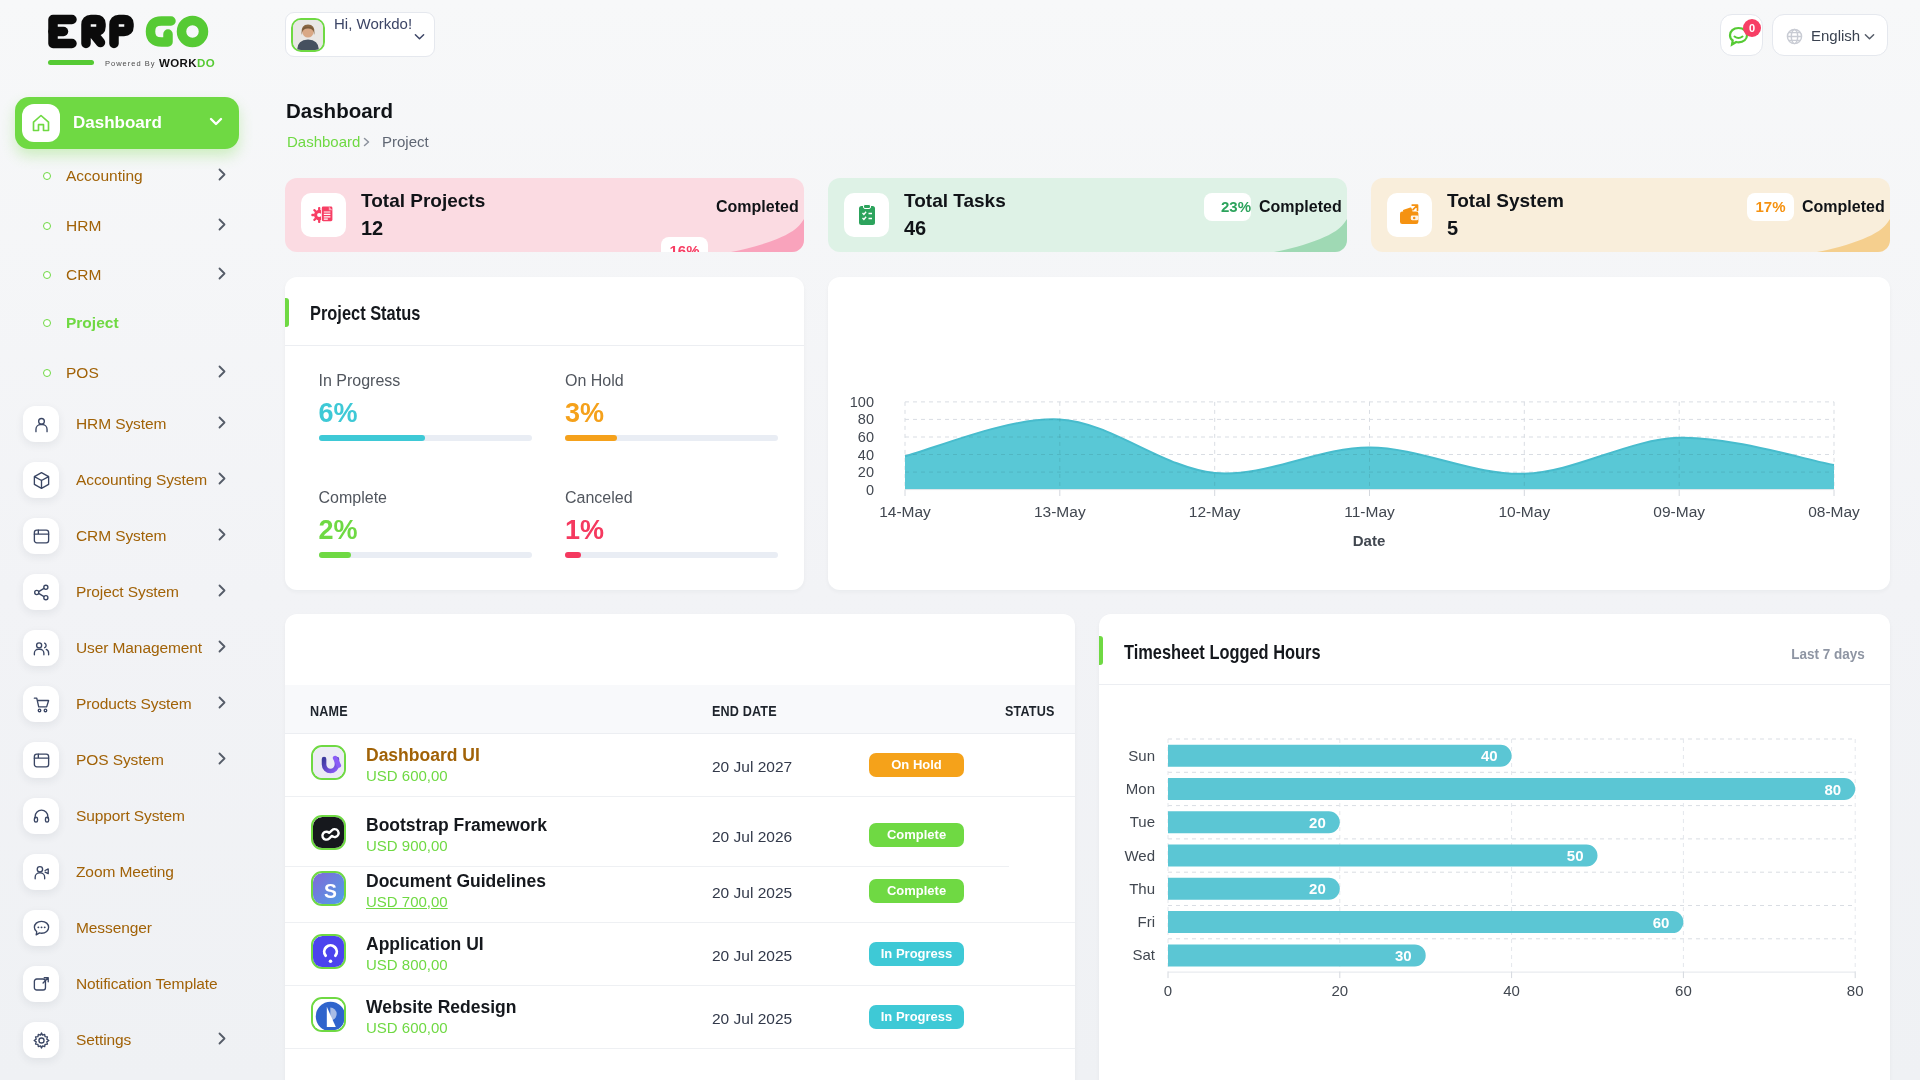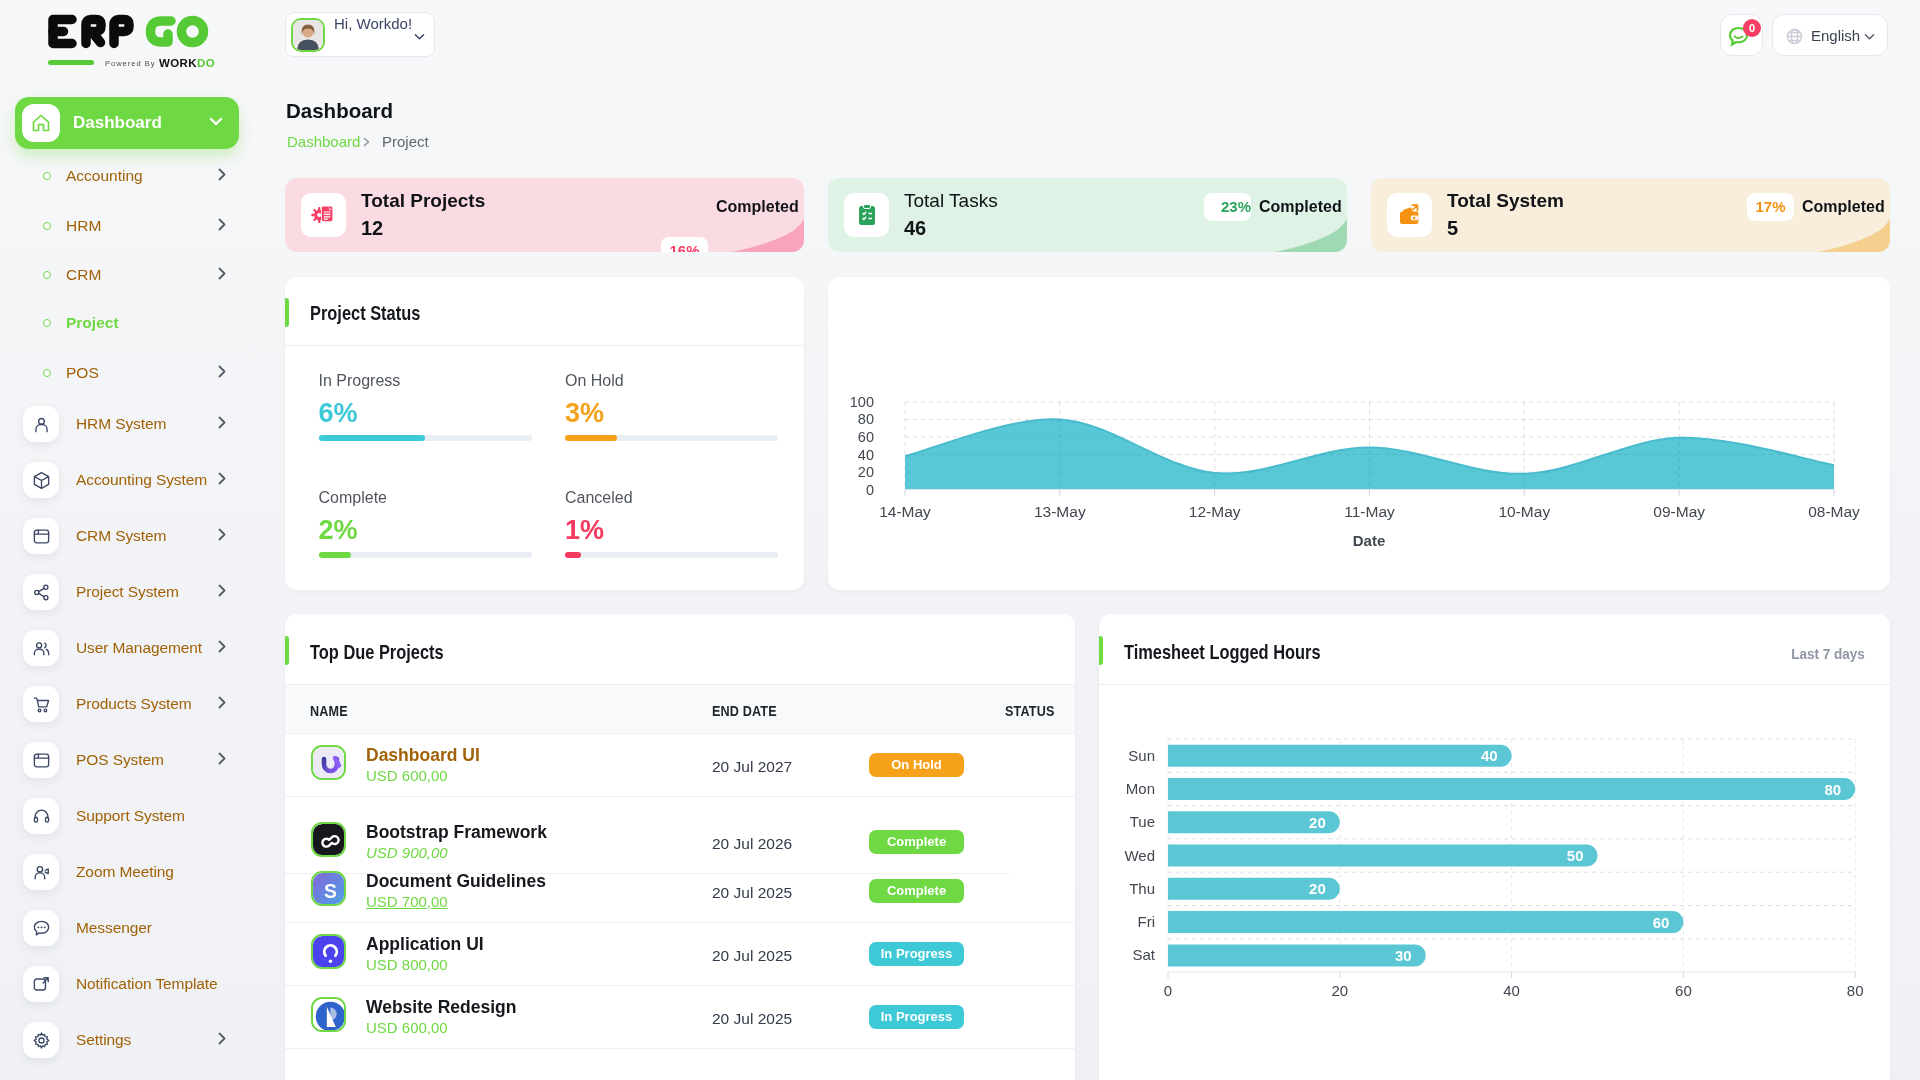--- a/index.html
+++ b/index.html
@@ -317,21 +317,21 @@
           <rect x="5" y="4" width="16" height="19" rx="2.5" fill="#2ca35c"></rect>
           <rect x="9.5" y="2.5" width="7" height="4" rx="1.5" fill="#2ca35c" stroke="#fff" stroke-width="1"></rect>
           <g stroke="#fff" stroke-width="1.4" fill="none">
             <path d="M8.5 11 l1.4 1.4 2.2-2.6"></path>
             <path d="M8.5 16 l1.4 1.4 2.2-2.6"></path>
             <line x1="14.5" y1="11.5" x2="18" y2="11.5"></line>
             <line x1="14.5" y1="16.5" x2="18" y2="16.5"></line>
           </g>
         </svg>
       </div>
-<div class="abs" style="left:76px;top:12px;font-size:19px;font-weight:normal;color:#101317;">Total Tasks</div>
+<div class="abs" style="left:76px;top:12px;font-size:19px;font-weight:bold;color:#101317;">Total Tasks</div>
 <div class="abs" style="left:76px;top:39px;font-size:20px;font-weight:bold;color:#101317;">46</div>
 <div class="pctbox" style="left:376px;top:15px;color:#2ca35c;text-align:right;">23%</div>
 <div class="abs" style="left:431px;top:20px;font-size:16px;font-weight:bold;color:#101317;">Completed</div>
 </div>
     <div class="abs" style="left:1371px;top:178px;width:519px;height:74px;background:#f9eedb;border-radius:12px;overflow:hidden;">
 <svg style="position:absolute;right:0;bottom:0;" width="75" height="36" viewBox="0 0 75 36">
         <path d="M75,3 C69,13 60,18 48,23 C34,28.7 16,33.5 2,36 L75,36 Z" fill="#f5cf8e"></path>
       </svg>
 <div class="abs" style="left:16px;top:15px;width:45px;height:44px;background:#fff;border-radius:10px;display:flex;align-items:center;justify-content:center;">
         <svg width="26" height="26" viewBox="0 0 26 26">
@@ -445,24 +445,20 @@
         <text x="541.5" y="240">11-May</text>
         <text x="696.3" y="240">10-May</text>
         <text x="851.2" y="240">09-May</text>
         <text x="1006" y="240">08-May</text>
     </g>
     <text x="541" y="269" font-size="15" font-weight="bold" fill="#414750" text-anchor="middle">Date</text>
   </svg>
 </div>
 
 <div class="card abs" style="left:285px;top:614px;width:790px;height:520px;">
-  <div class="chead" style="height:71px;">
-      <div class="accent" style="top:22px;"></div>
-      <div class="t" style="top:26px;">Top Due Projects</div>
-    </div>
   <div class="abs" style="left:0;top:71px;width:790px;height:49px;background:#f8f9fb;border-bottom:1px solid #eceef2;">
     <div class="abs" style="left:25px;top:17px;font-size:15px;font-weight:bold;color:#1e242c;letter-spacing:.2px;transform:scaleX(.84);transform-origin:0 50%;">NAME</div>
     <div class="abs" style="left:427px;top:17px;font-size:15px;font-weight:bold;color:#1e242c;letter-spacing:.2px;transform:scaleX(.84);transform-origin:0 50%;">END DATE</div>
     <div class="abs" style="left:720px;top:17px;font-size:15px;font-weight:bold;color:#1e242c;letter-spacing:.2px;transform:scaleX(.84);transform-origin:0 50%;">STATUS</div>
   </div>
   <div id="tablerows">
       <div class="abs" style="left:0;top:120.0px;width:790px;height:63.1px;border-bottom:1px solid #eef0f3;">
 <div class="abs" style="left:26px;top:11px;width:35px;height:35px;border:2px solid #6fd943;border-radius:11px;overflow:hidden;"><svg width="35" height="35" viewBox="0 0 38 38">
             <rect width="38" height="38" rx="10" fill="#ecebf5"></rect>
             <path d="M12 13 v6 a7 7 0 0 0 14 0 v-6" stroke="url(#gp1)" stroke-width="5" fill="none" stroke-linecap="round"></path>
@@ -472,27 +468,27 @@
                 <stop offset="1" stop-color="#8b5cf6"></stop>
               </linearGradient>
             </defs>
             <path d="M24 12 l4 8" stroke="#8b5cf6" stroke-width="5" stroke-linecap="round"></path>
           </svg></div>
 <div class="abs" style="left:81px;top:11px;font-size:17.5px;font-weight:bold;color:#a16207;">Dashboard UI</div>
 <div class="abs" style="left:81px;top:33px;font-size:15px;color:#6fd943;">USD 600,00</div>
 <div class="abs" style="left:427px;top:24px;font-size:15.5px;color:#32394a;">20 Jul 2027</div>
 <div class="statusb" style="left:584px;top:19px;background:#f5a21a;">On Hold</div>
 </div>
-      <div class="abs" style="left:0;top:197px;width:724px;height:63.1px;border-bottom:1px solid #eef0f3;">
+      <div class="abs" style="left:0;top:190px;width:724px;height:63.1px;border-bottom:1px solid #eef0f3;">
 <div class="abs" style="left:26px;top:11px;width:35px;height:35px;border:2px solid #6fd943;border-radius:11px;overflow:hidden;"><svg width="35" height="35" viewBox="0 0 38 38">
             <rect width="38" height="38" rx="10" fill="#16181d"></rect>
             <path d="M14.5 15 a4.3 4.3 0 1 0 3 7.4 l3-2.8 a4.3 4.3 0 1 0 3-7.4 4.3 4.3 0 0 0-3 1.2 l-3 2.8 a4.3 4.3 0 0 0-3-1.2 Z" fill="none" stroke="#fff" stroke-width="2.6" stroke-linejoin="round" transform="translate(0,1)"></path>
           </svg></div>
 <div class="abs" style="left:81px;top:11px;font-size:17.5px;font-weight:bold;color:#15181d;">Bootstrap Framework</div>
-<div class="abs" style="left:81px;top:33px;font-size:15px;color:#6fd943;font-style:italic;">USD 900,00</div>
+<div class="abs" style="left:81px;top:33px;font-size:15px;color:#6fd943;">USD 900,00</div>
 <div class="abs" style="left:427px;top:24px;font-size:15.5px;color:#32394a;">20 Jul 2026</div>
 <div class="statusb" style="left:584px;top:19px;background:#6fd943;">Complete</div>
 </div>
       <div class="abs" style="left:0;top:246.2px;width:790px;height:63.1px;border-bottom:1px solid #eef0f3;">
 <div class="abs" style="left:26px;top:11px;width:35px;height:35px;border:2px solid #6fd943;border-radius:11px;overflow:hidden;"><svg width="35" height="35" viewBox="0 0 38 38">
             <defs>
               <linearGradient id="gp2" x1="0" y1="0" x2="1" y2="1">
                 <stop offset="0" stop-color="#8168d8"></stop>
                 <stop offset="1" stop-color="#49a7e8"></stop>
               </linearGradient>

